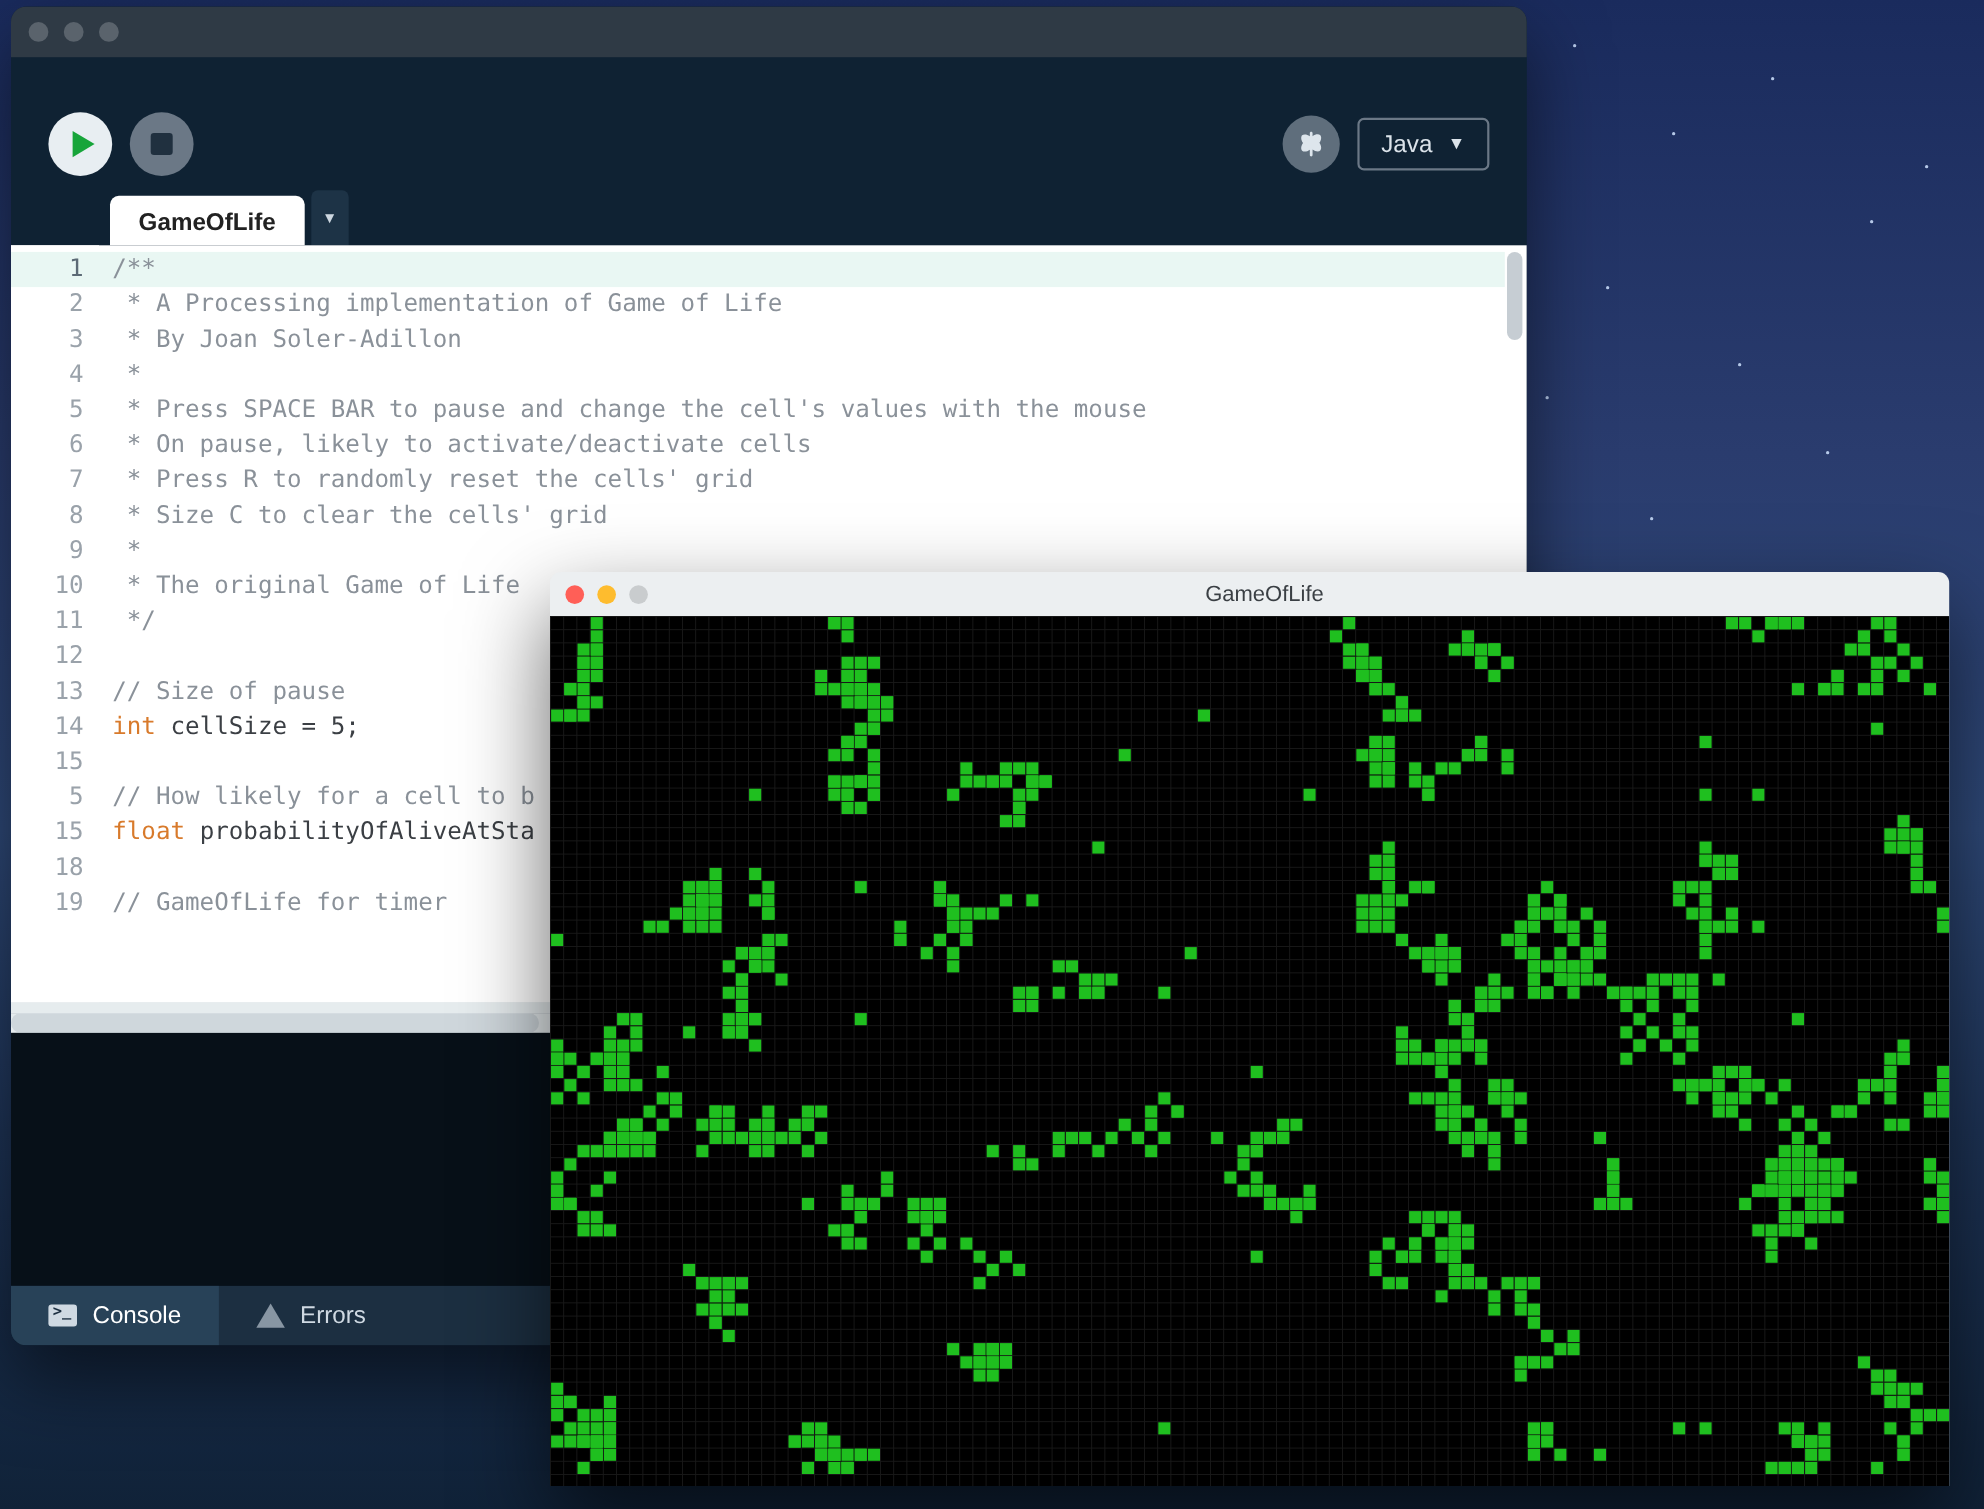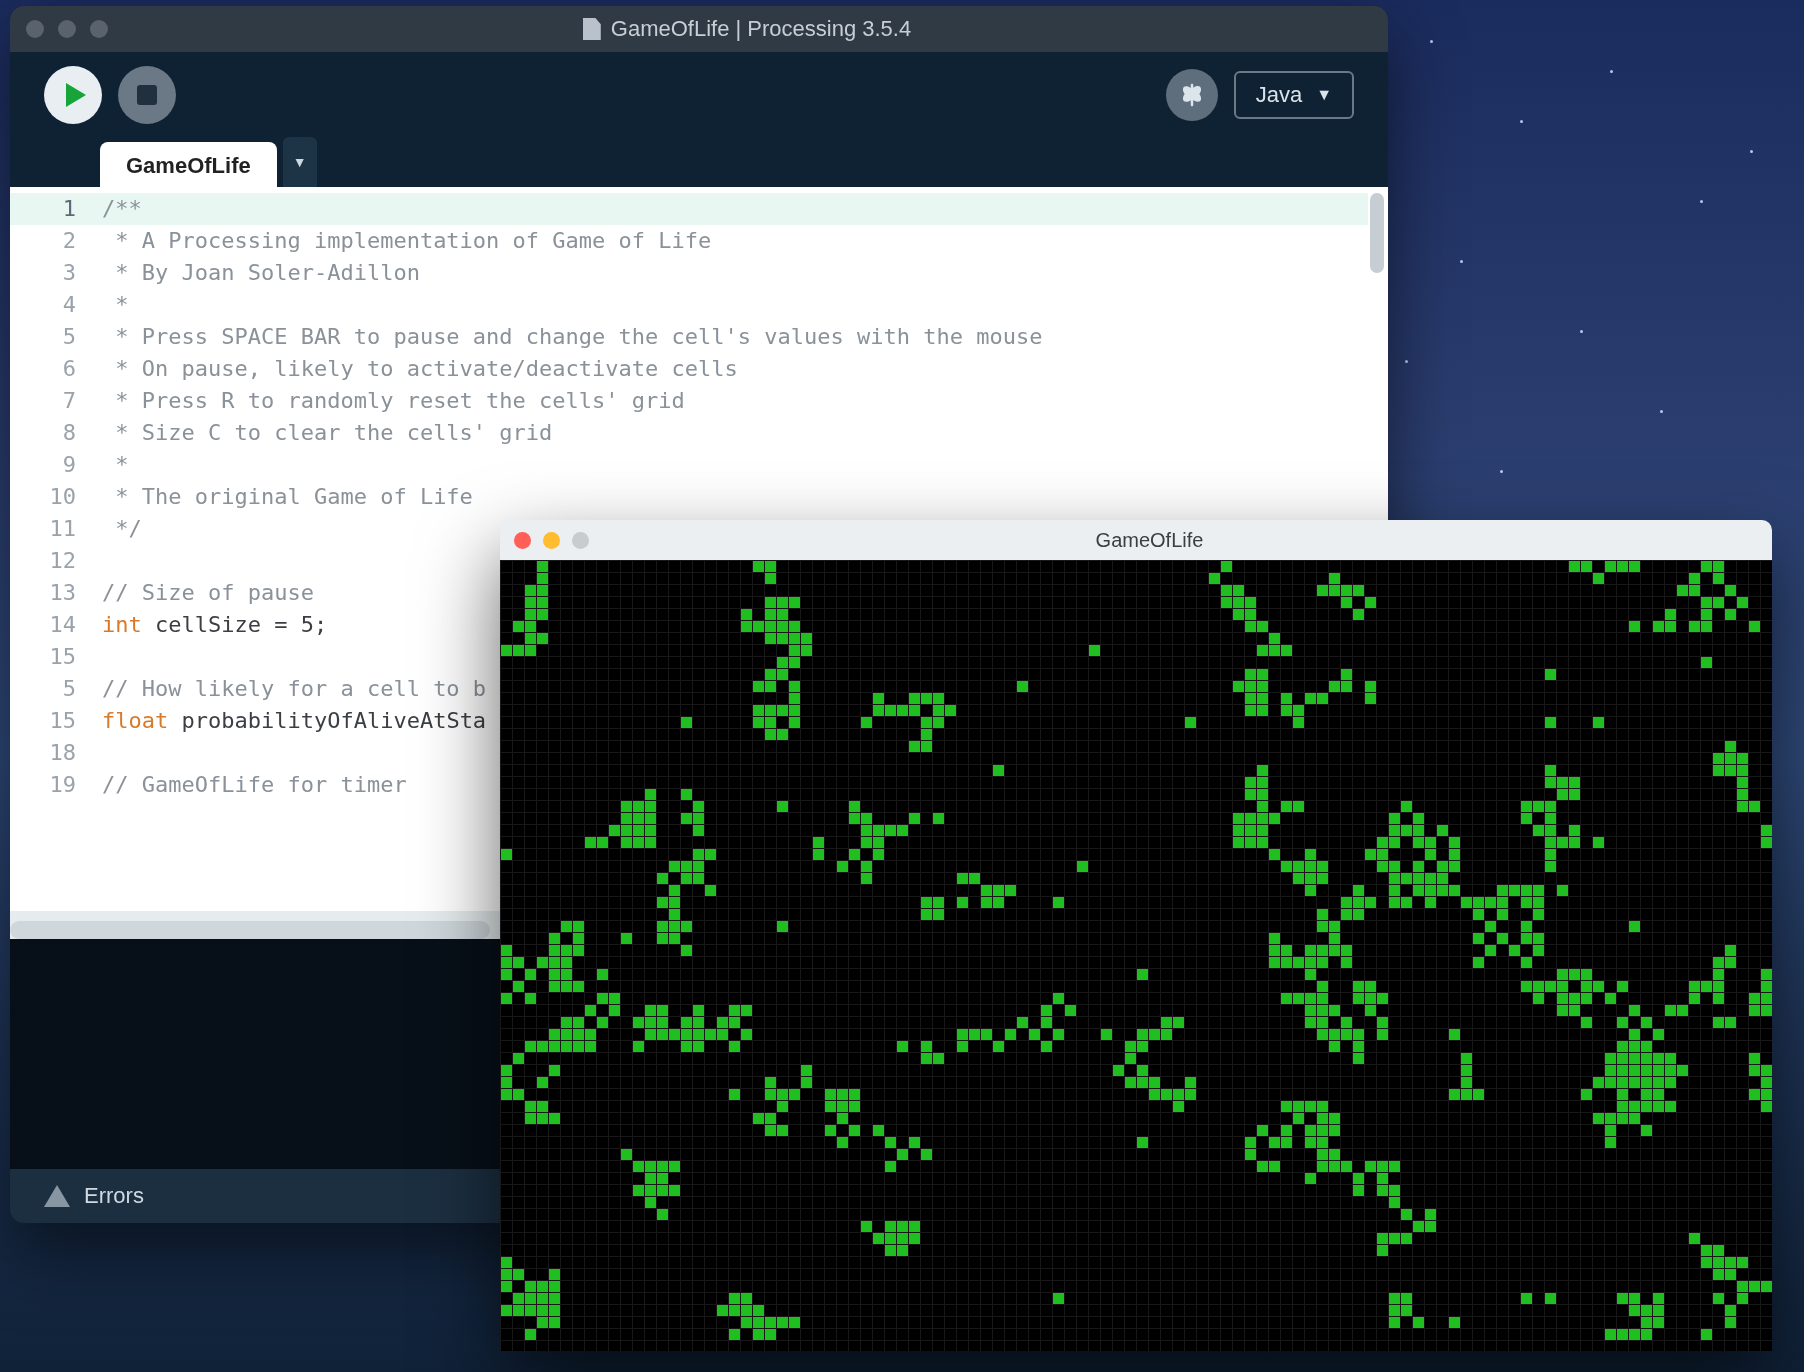--- a/index.html
+++ b/index.html
@@ -19,21 +19,21 @@
     display:flex; flex-direction:column;
   }
   .ide-titlebar {
     height:46px; background:#2f3a45; display:flex; align-items:center; gap:14px; padding:0 16px;
     color:#c8ced4; font-size:22px;
   }
   .traffic { display:flex; gap:14px; }
   .tl { width:18px; height:18px; border-radius:50%; background:#5a636c; }
   .title-wrap { flex:1; display:flex; justify-content:center; align-items:center; gap:10px; }
   .doc-icon { width:18px; height:22px; background:#b9c2cb; clip-path: polygon(0 0, 70% 0, 100% 28%, 100% 100%, 0 100%); }
-  .ide-toolbar { height:85px; display:flex; align-items:center; padding:0 34px; gap:16px; }
+  .ide-toolbar { height:85px; display:flex; align-items:center; padding:0 34px; gap:16px;margin-top:36px; }
   .circ-btn { width:58px; height:58px; border-radius:50%; background:#e8eef2; display:flex; align-items:center; justify-content:center; }
   .circ-btn.grey { background:#6b7886; }
   .play { width:0;height:0;border-left:20px solid #17a53a;border-top:12px solid transparent;border-bottom:12px solid transparent; margin-left:5px;}
   .stop { width:20px;height:20px;background:#20303f;border-radius:3px;}
   .ide-toolbar .spacer { flex:1; }
   .debug-btn { width:52px;height:52px;border-radius:50%;background:#5f6e7c;display:flex;align-items:center;justify-content:center;color:#dde5ec;font-size:26px;}
   .mode-dd { height:48px; padding:0 20px; border:2px solid #6b7886; border-radius:6px; color:#dbe3ea; display:flex; align-items:center; gap:14px; font-size:22px;}
   .mode-dd .arrow-down { font-size:16px; }
 
   .tabbar { height:50px; display:flex; align-items:flex-end; padding-left:90px; gap:0; }
@@ -96,24 +96,20 @@
 <div class="star" style="left:1750px;top:150px"></div>
 <div class="star" style="left:1500px;top:470px"></div>
 <div class="star" style="left:1405px;top:360px"></div>
 
 <div class="ide">
   <div class="ide-titlebar">
     <div class="traffic">
       <div class="tl"></div>
       <div class="tl"></div>
       <div class="tl"></div>
-    </div>
-    <div class="title-wrap">
-      <span class="doc-icon"></span>
-      <span>GameOfLife | Processing 3.5.4</span>
     </div>
   </div>
 
   <div class="ide-toolbar">
     <div class="circ-btn" title="Run">
         <div class="play"></div>
       </div>
     <div class="circ-btn grey" title="Stop">
         <div class="stop"></div>
       </div>
@@ -180,20 +176,24 @@
 </span></div>
     <div class="vscroll"></div>
   </div>
   <div class="hscrollbar">
       <div class="thumb"></div>
     </div>
 
   <div class="console-area"></div>
 
   <div class="bottom-tabs">
+    <div class="btab active">
+      <span class="bicon console"></span>
+      <span>Console</span>
+    </div>
     <div class="btab">
       <span class="bicon warn"></span>
       <span>Errors</span>
     </div>
   </div>
 </div>
 
 <div class="sketch">
   <div class="sk-titlebar">
     <div class="sk-traffic">

